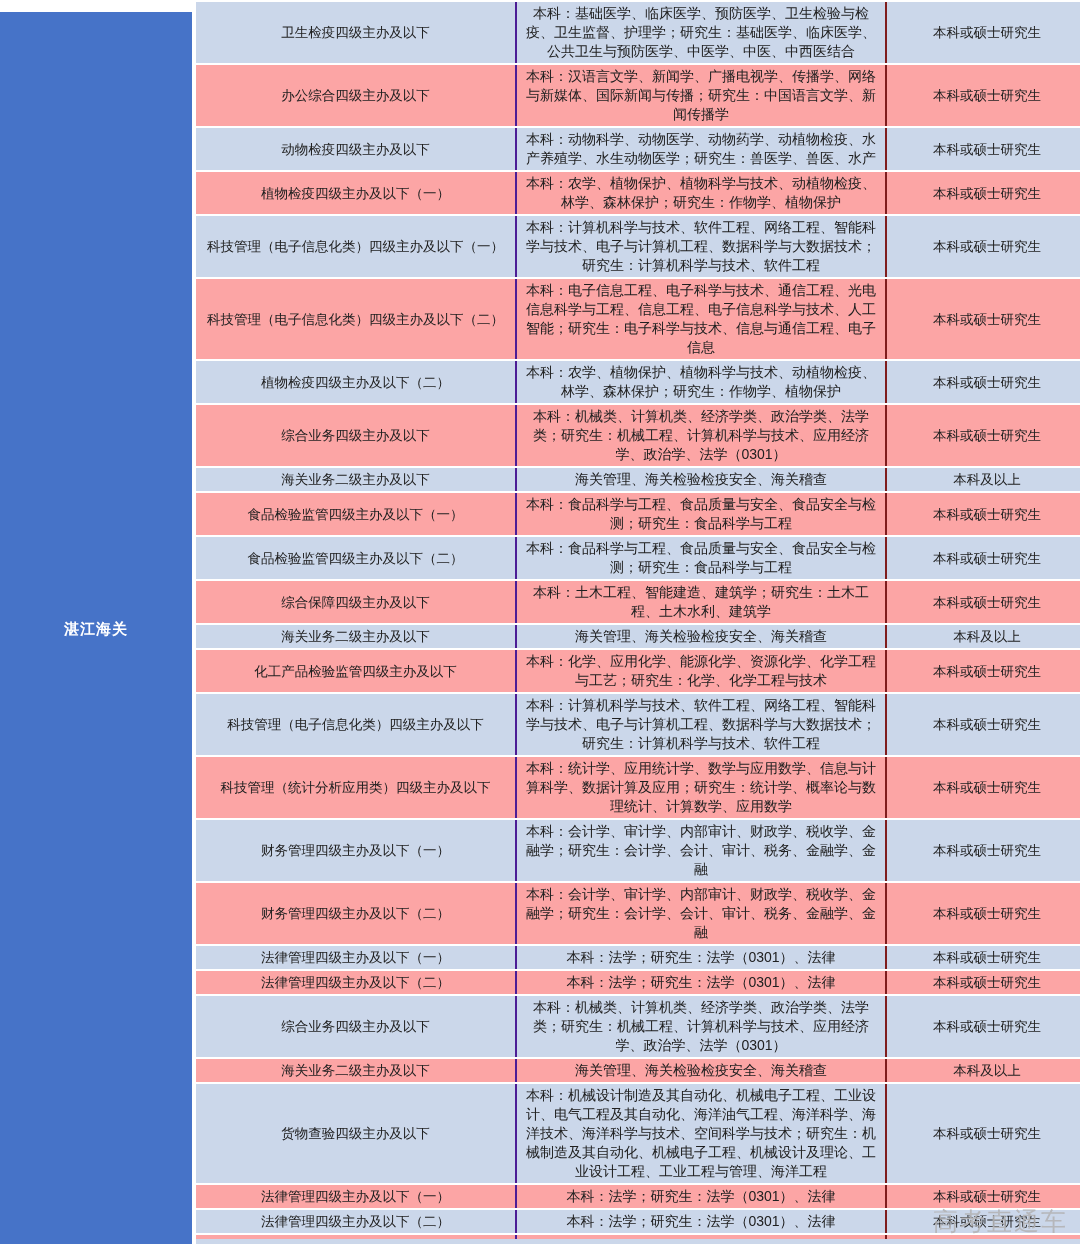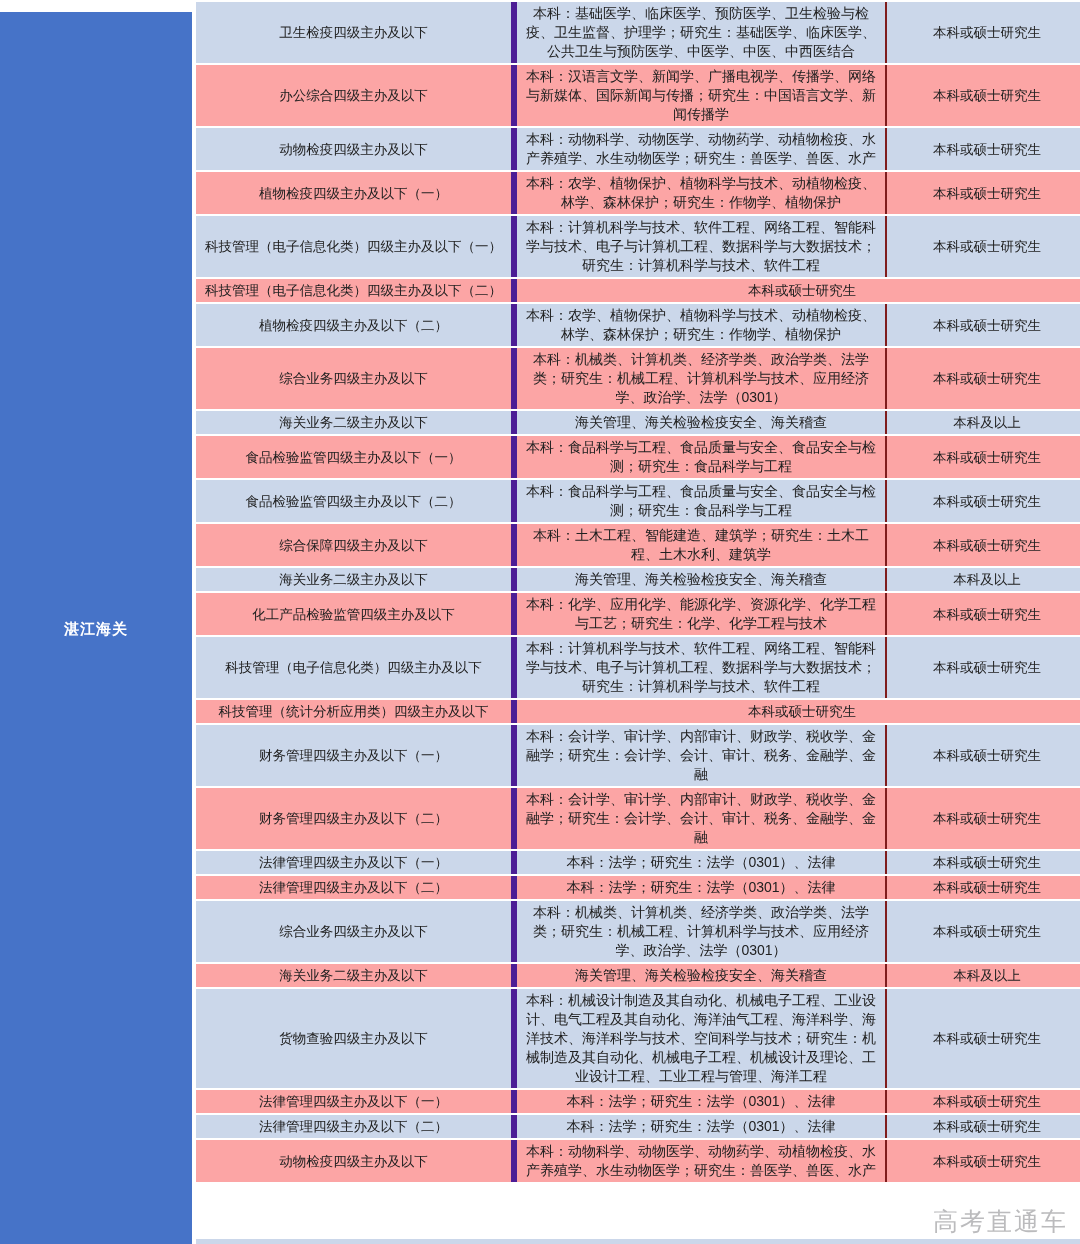--- a/index.html
+++ b/index.html
@@ -52,21 +52,21 @@
     align-items: center;
     justify-content: center;
     text-align: center;
     padding: 2px 9px;
     line-height: 19px;
   }
   .cell.c1 {
     width: 321px;
     flex: 0 0 321px;
     font-size: 13.5px;
-    border-right: 6px solid #4c1d95;
+    border-right: 2px solid #4c1d95;
   }
   .cell.c2 {
     width: 370px;
     flex: 0 0 370px;
     font-size: 14px;
     border-right: 2px solid #7f1d1d;
   }
   .cell.c3 {
     flex: 1 1 auto;
     font-size: 13.5px;
@@ -129,20 +129,21 @@
   </div>
 
   <div class="row stripe-blue">
     <div class="cell c1">科技管理（电子信息化类）四级主办及以下（一）</div>
     <div class="cell c2">本科：计算机科学与技术、软件工程、网络工程、智能科学与技术、电子与计算机工程、数据科学与大数据技术；研究生：计算机科学与技术、软件工程</div>
     <div class="cell c3">本科或硕士研究生</div>
   </div>
 
   <div class="row stripe-white">
     <div class="cell c1">科技管理（电子信息化类）四级主办及以下（二）</div>
+    <div class="cell c2">本科：电子信息工程、电子科学与技术、通信工程、光电信息科学与工程、信息工程、电子信息科学与技术、人工智能；研究生：电子科学与技术、信息与通信工程、电子信息</div>
     <div class="cell c3">本科或硕士研究生</div>
   </div>
 
   <div class="row stripe-blue">
     <div class="cell c1">植物检疫四级主办及以下（二）</div>
     <div class="cell c2">本科：农学、植物保护、植物科学与技术、动植物检疫、林学、森林保护；研究生：作物学、植物保护</div>
     <div class="cell c3">本科或硕士研究生</div>
   </div>
 
   <div class="row stripe-white">
@@ -188,20 +189,21 @@
   </div>
 
   <div class="row stripe-blue">
     <div class="cell c1">科技管理（电子信息化类）四级主办及以下</div>
     <div class="cell c2">本科：计算机科学与技术、软件工程、网络工程、智能科学与技术、电子与计算机工程、数据科学与大数据技术；研究生：计算机科学与技术、软件工程</div>
     <div class="cell c3">本科或硕士研究生</div>
   </div>
 
   <div class="row stripe-white">
     <div class="cell c1">科技管理（统计分析应用类）四级主办及以下</div>
+    <div class="cell c2">本科：统计学、应用统计学、数学与应用数学、信息与计算科学、数据计算及应用；研究生：统计学、概率论与数理统计、计算数学、应用数学</div>
     <div class="cell c3">本科或硕士研究生</div>
   </div>
 
   <div class="row stripe-blue">
     <div class="cell c1">财务管理四级主办及以下（一）</div>
     <div class="cell c2">本科：会计学、审计学、内部审计、财政学、税收学、金融学；研究生：会计学、会计、审计、税务、金融学、金融</div>
     <div class="cell c3">本科或硕士研究生</div>
   </div>
 
   <div class="row stripe-white">

